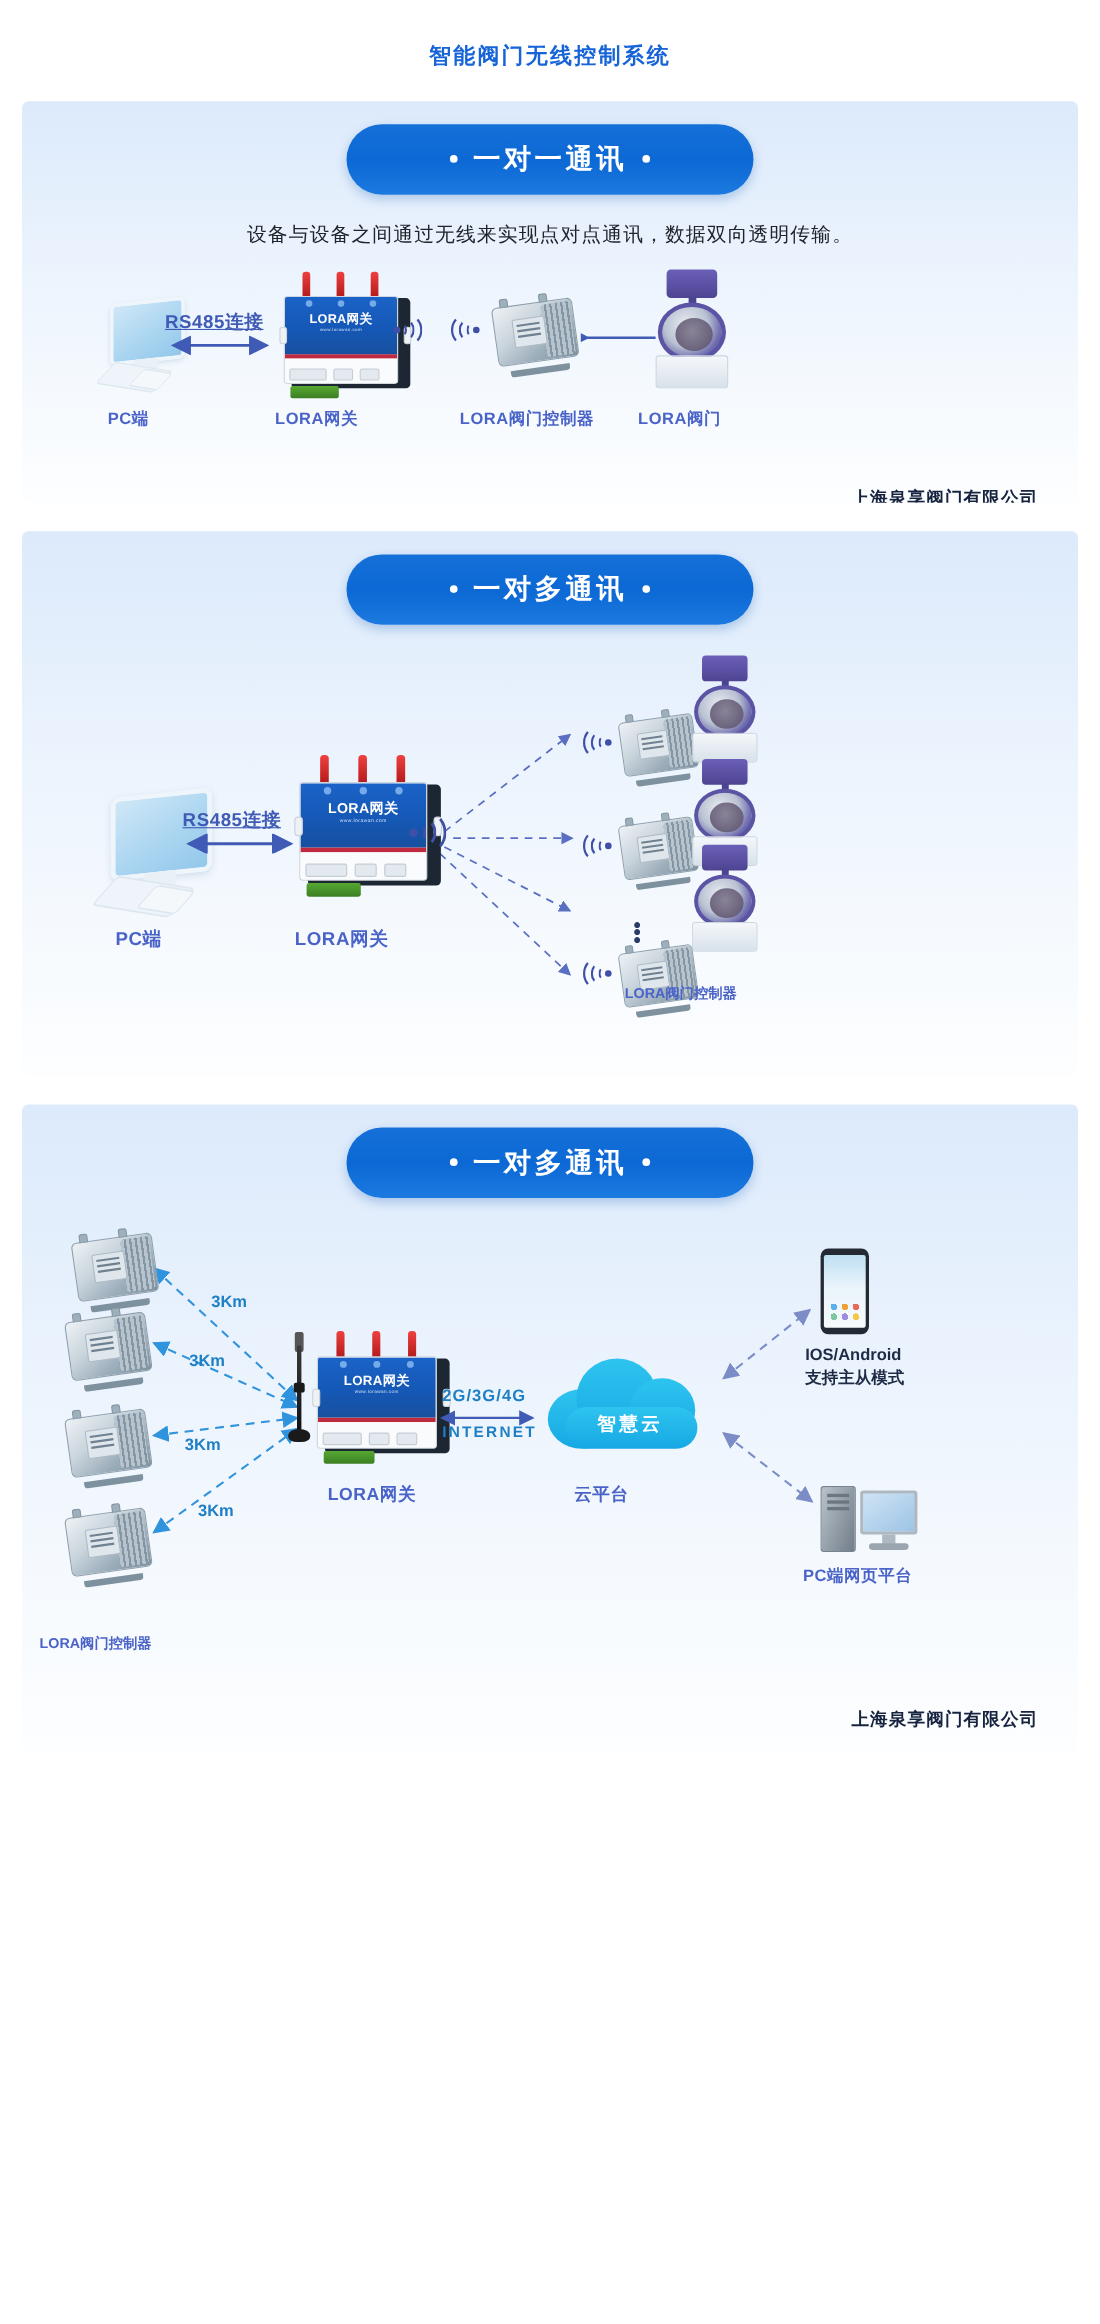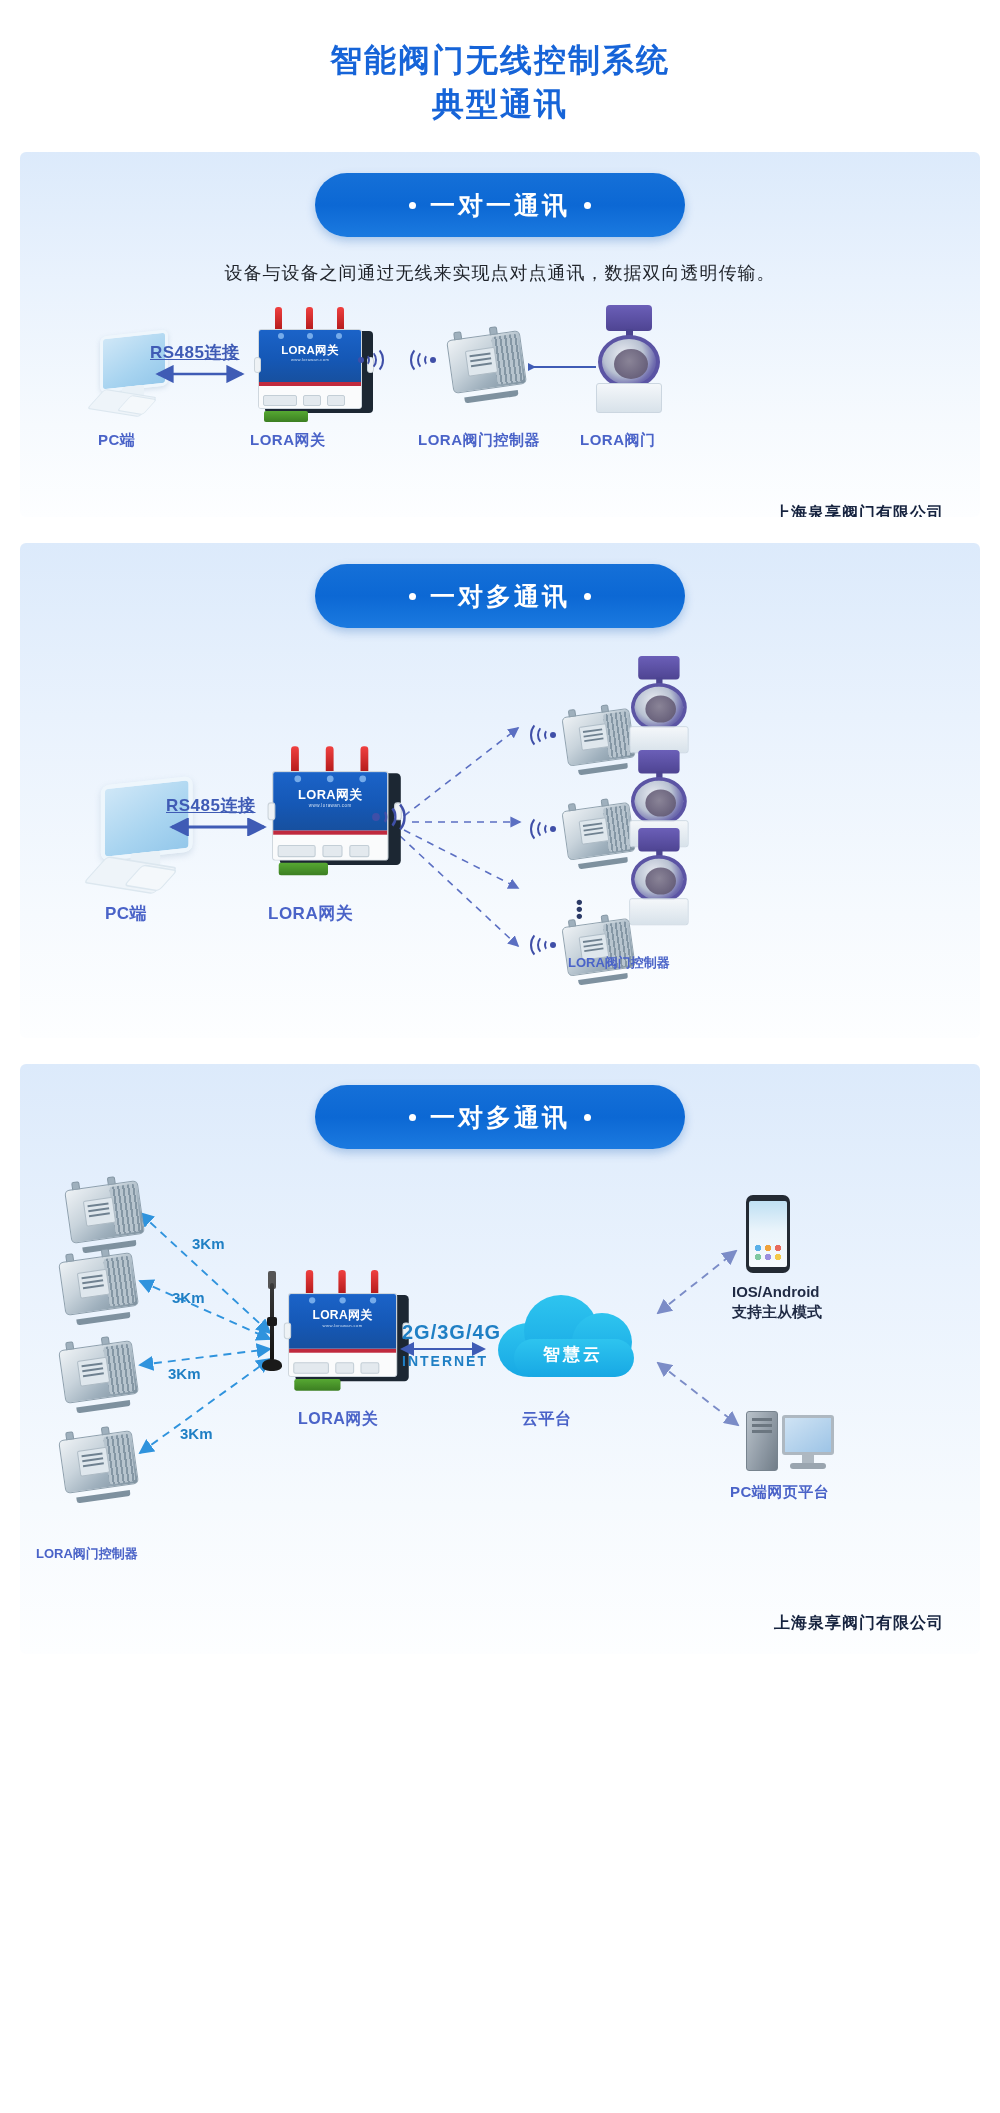--- a/index.html
+++ b/index.html
@@ -7,21 +7,21 @@
     width:1000px;
     font-family:"Liberation Sans","DejaVu Sans",sans-serif;
     background:#ffffff;
     color:#2b3a67;
   }
   .page { width:1000px; position:relative; background:#fff; }
 
   
   .title-wrap { padding:38px 0 26px; text-align:center; }
   .title-line {
-    font-size:32px; font-weight:bold; color:#1664d8;
+    font-size:20px; font-weight:bold; color:#1664d8;
     letter-spacing:2px; line-height:1.38;
   }
 
   
   .section {
     position:relative;
     margin:0 20px 26px;
     border-radius:6px;
     background:linear-gradient(180deg,#dceafb 0%,#e9f2fd 35%,#f6fafe 75%,#fdfeff 100%);
     overflow:hidden;
@@ -238,21 +238,20 @@
 
   .dots-v { color:#2b3a67; font-size:19px; font-weight:bold; line-height:7px; letter-spacing:0; }
 </style>
 </head>
 <body>
 
 <div class="page">
 
   <div class="title-wrap">
     <div class="title-line">智能阀门无线控制系统</div>
-    <div class="title-line">典型通讯</div>
   </div>
 
   <div class="section" style="height:365px;">
     <div class="sec-pad">
       <div class="badge-row">
         <div class="badge">
           <span class="dot"></span>
           <span>一对一通讯</span>
           <span class="dot"></span>
         </div>
@@ -669,21 +668,21 @@
                 <div class="port p2"></div>
                 <div class="port p3"></div>
             </div>
           </div>
           <div class="tabL"></div>
             <div class="tabR"></div>
           <div class="term"></div>
         </div>
       </div>
 
-      <div class="abs lbl-cyan" style="left:382px; top:168px; font-size:20px; letter-spacing:1px;">2G/3G/4G</div>
+      <div class="abs lbl-cyan" style="left:382px; top:168px; font-size:15px; letter-spacing:1px;">2G/3G/4G</div>
       <svg class="abs" style="left:374px; top:188px;" width="98" height="16">
         <defs>
           <marker id="arn" markerWidth="7" markerHeight="7" refX="6" refY="3.5" orient="auto">
             <path d="M0,0 L7,3.5 L0,7 z" fill="#3f5bb5"></path>
           </marker>
           <marker id="arnR" markerWidth="7" markerHeight="7" refX="1" refY="3.5" orient="auto">
             <path d="M7,0 L0,3.5 L7,7 z" fill="#3f5bb5"></path>
           </marker>
         </defs>
         <line x1="8" y1="8" x2="90" y2="8" stroke="#3f5bb5" stroke-width="2" marker-end="url(#arn)" marker-start="url(#arnR)"></line>

